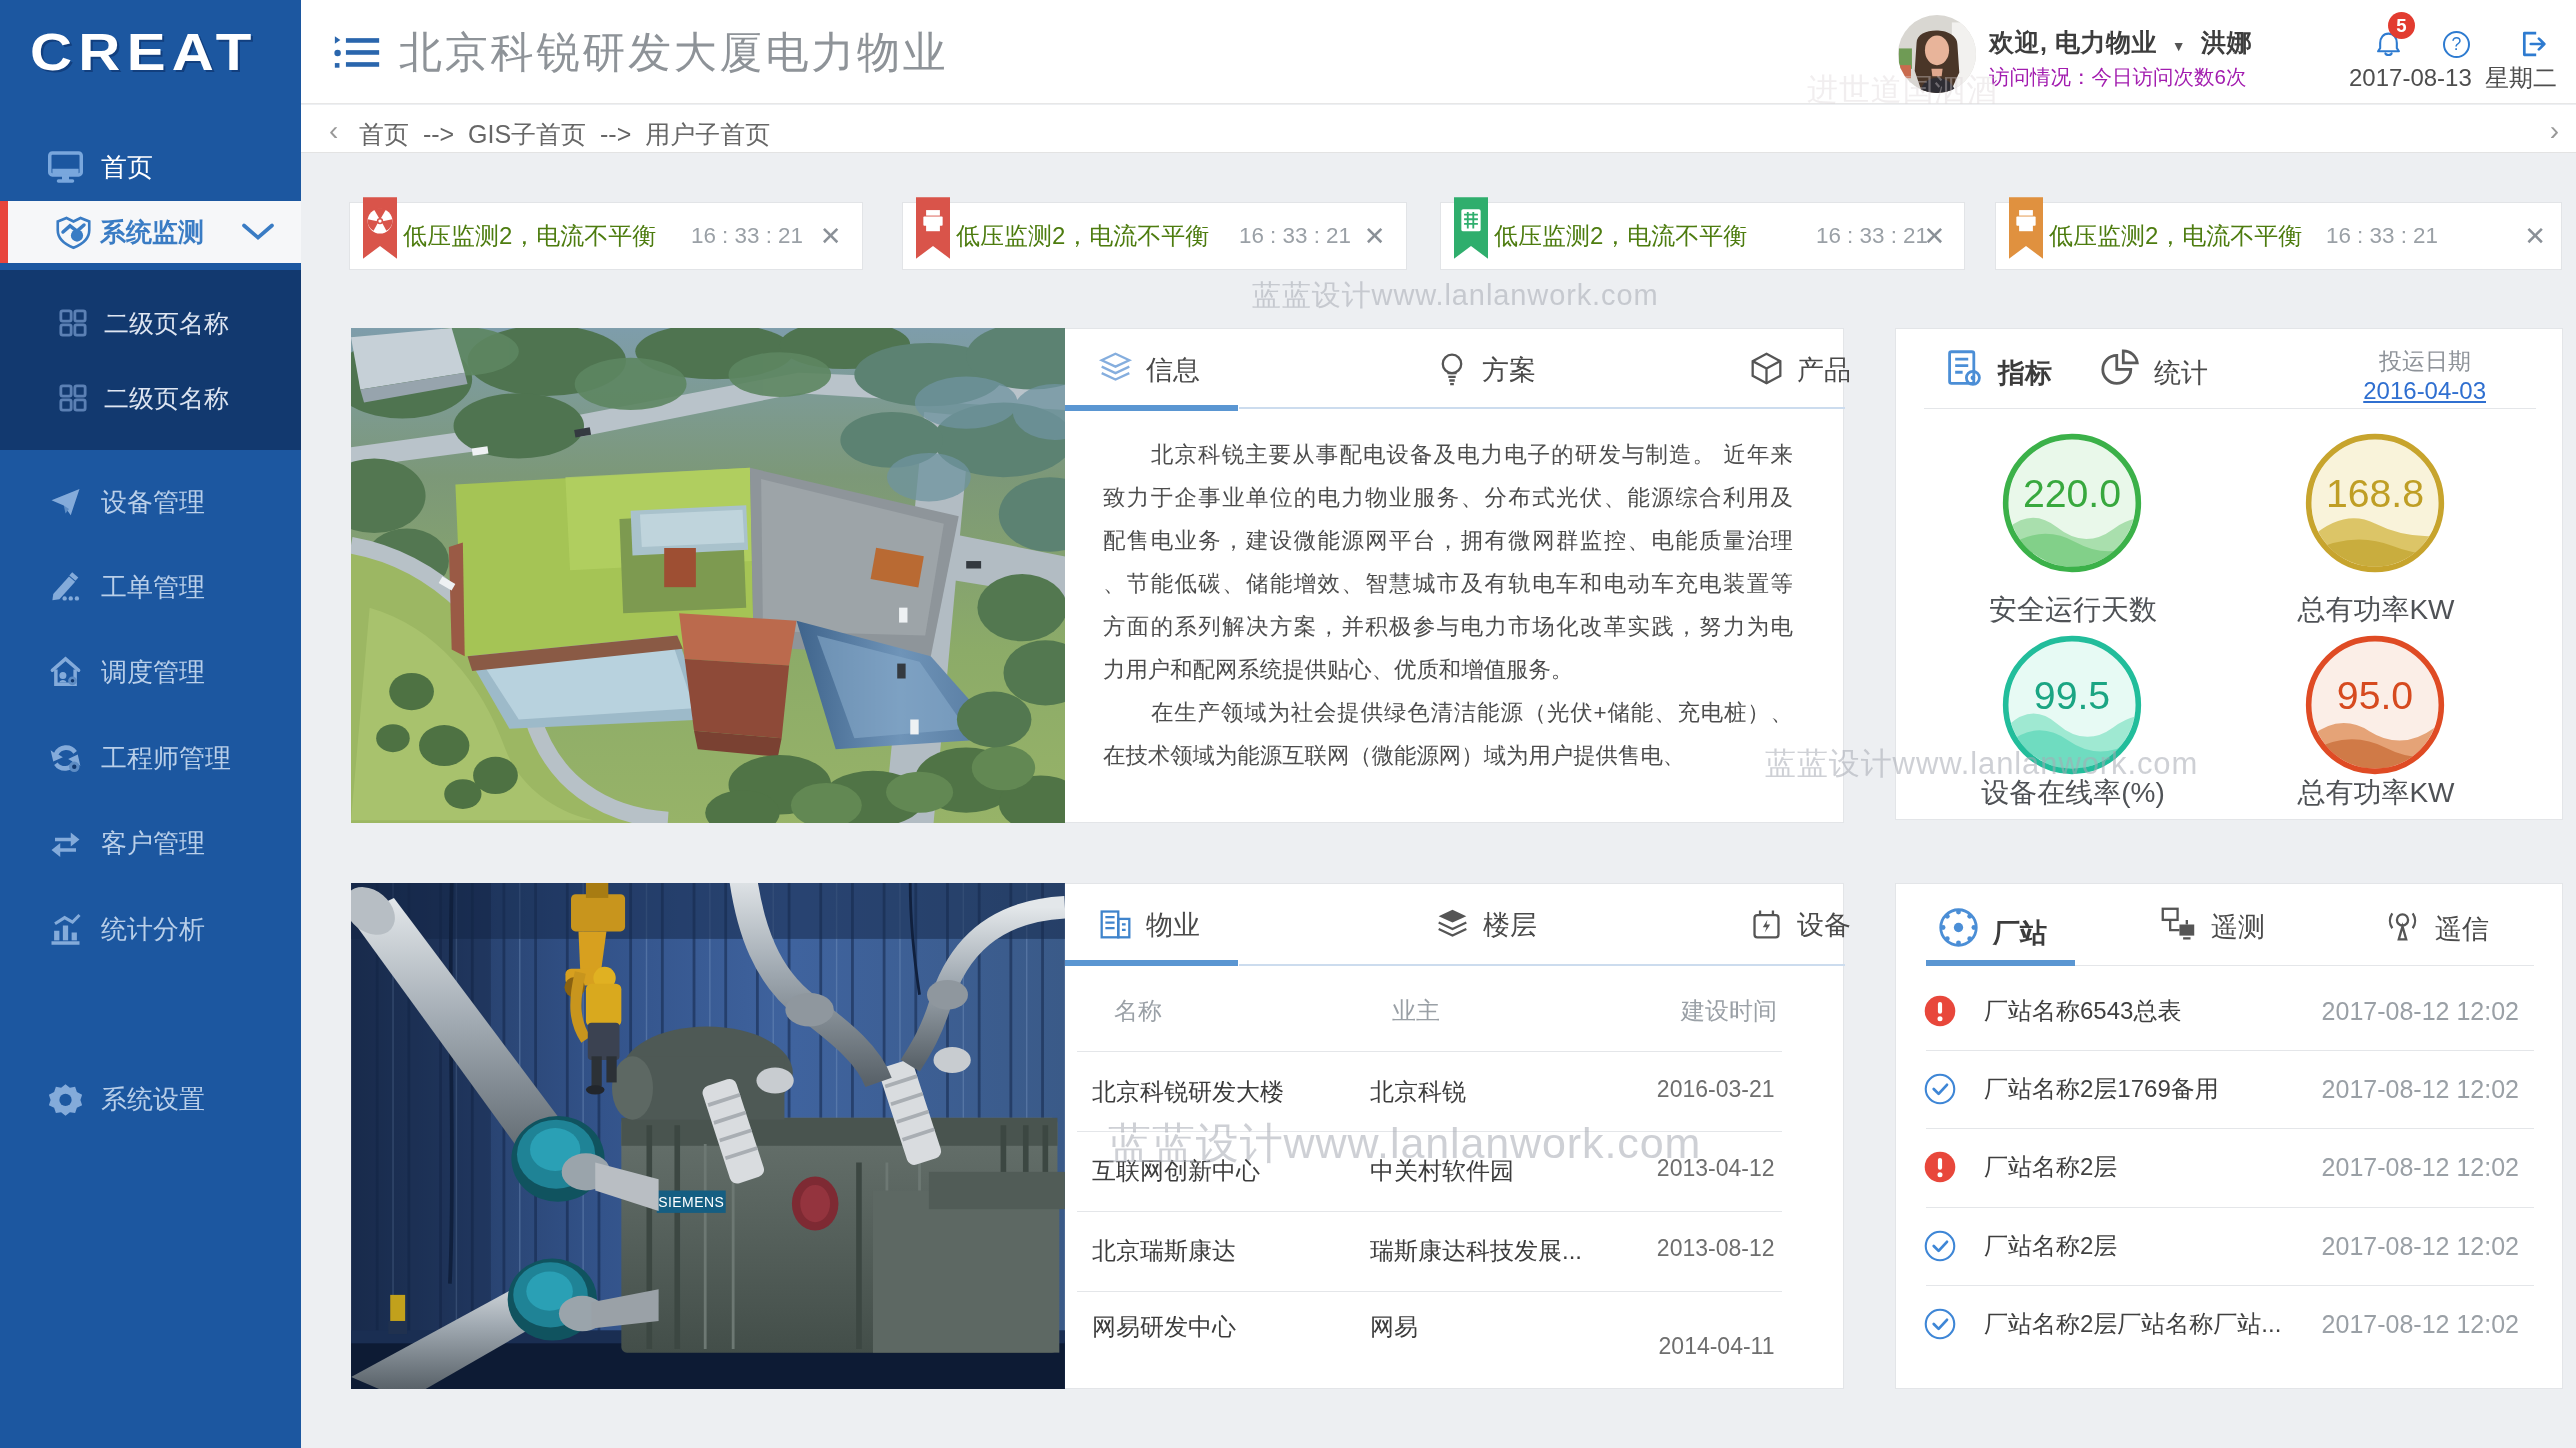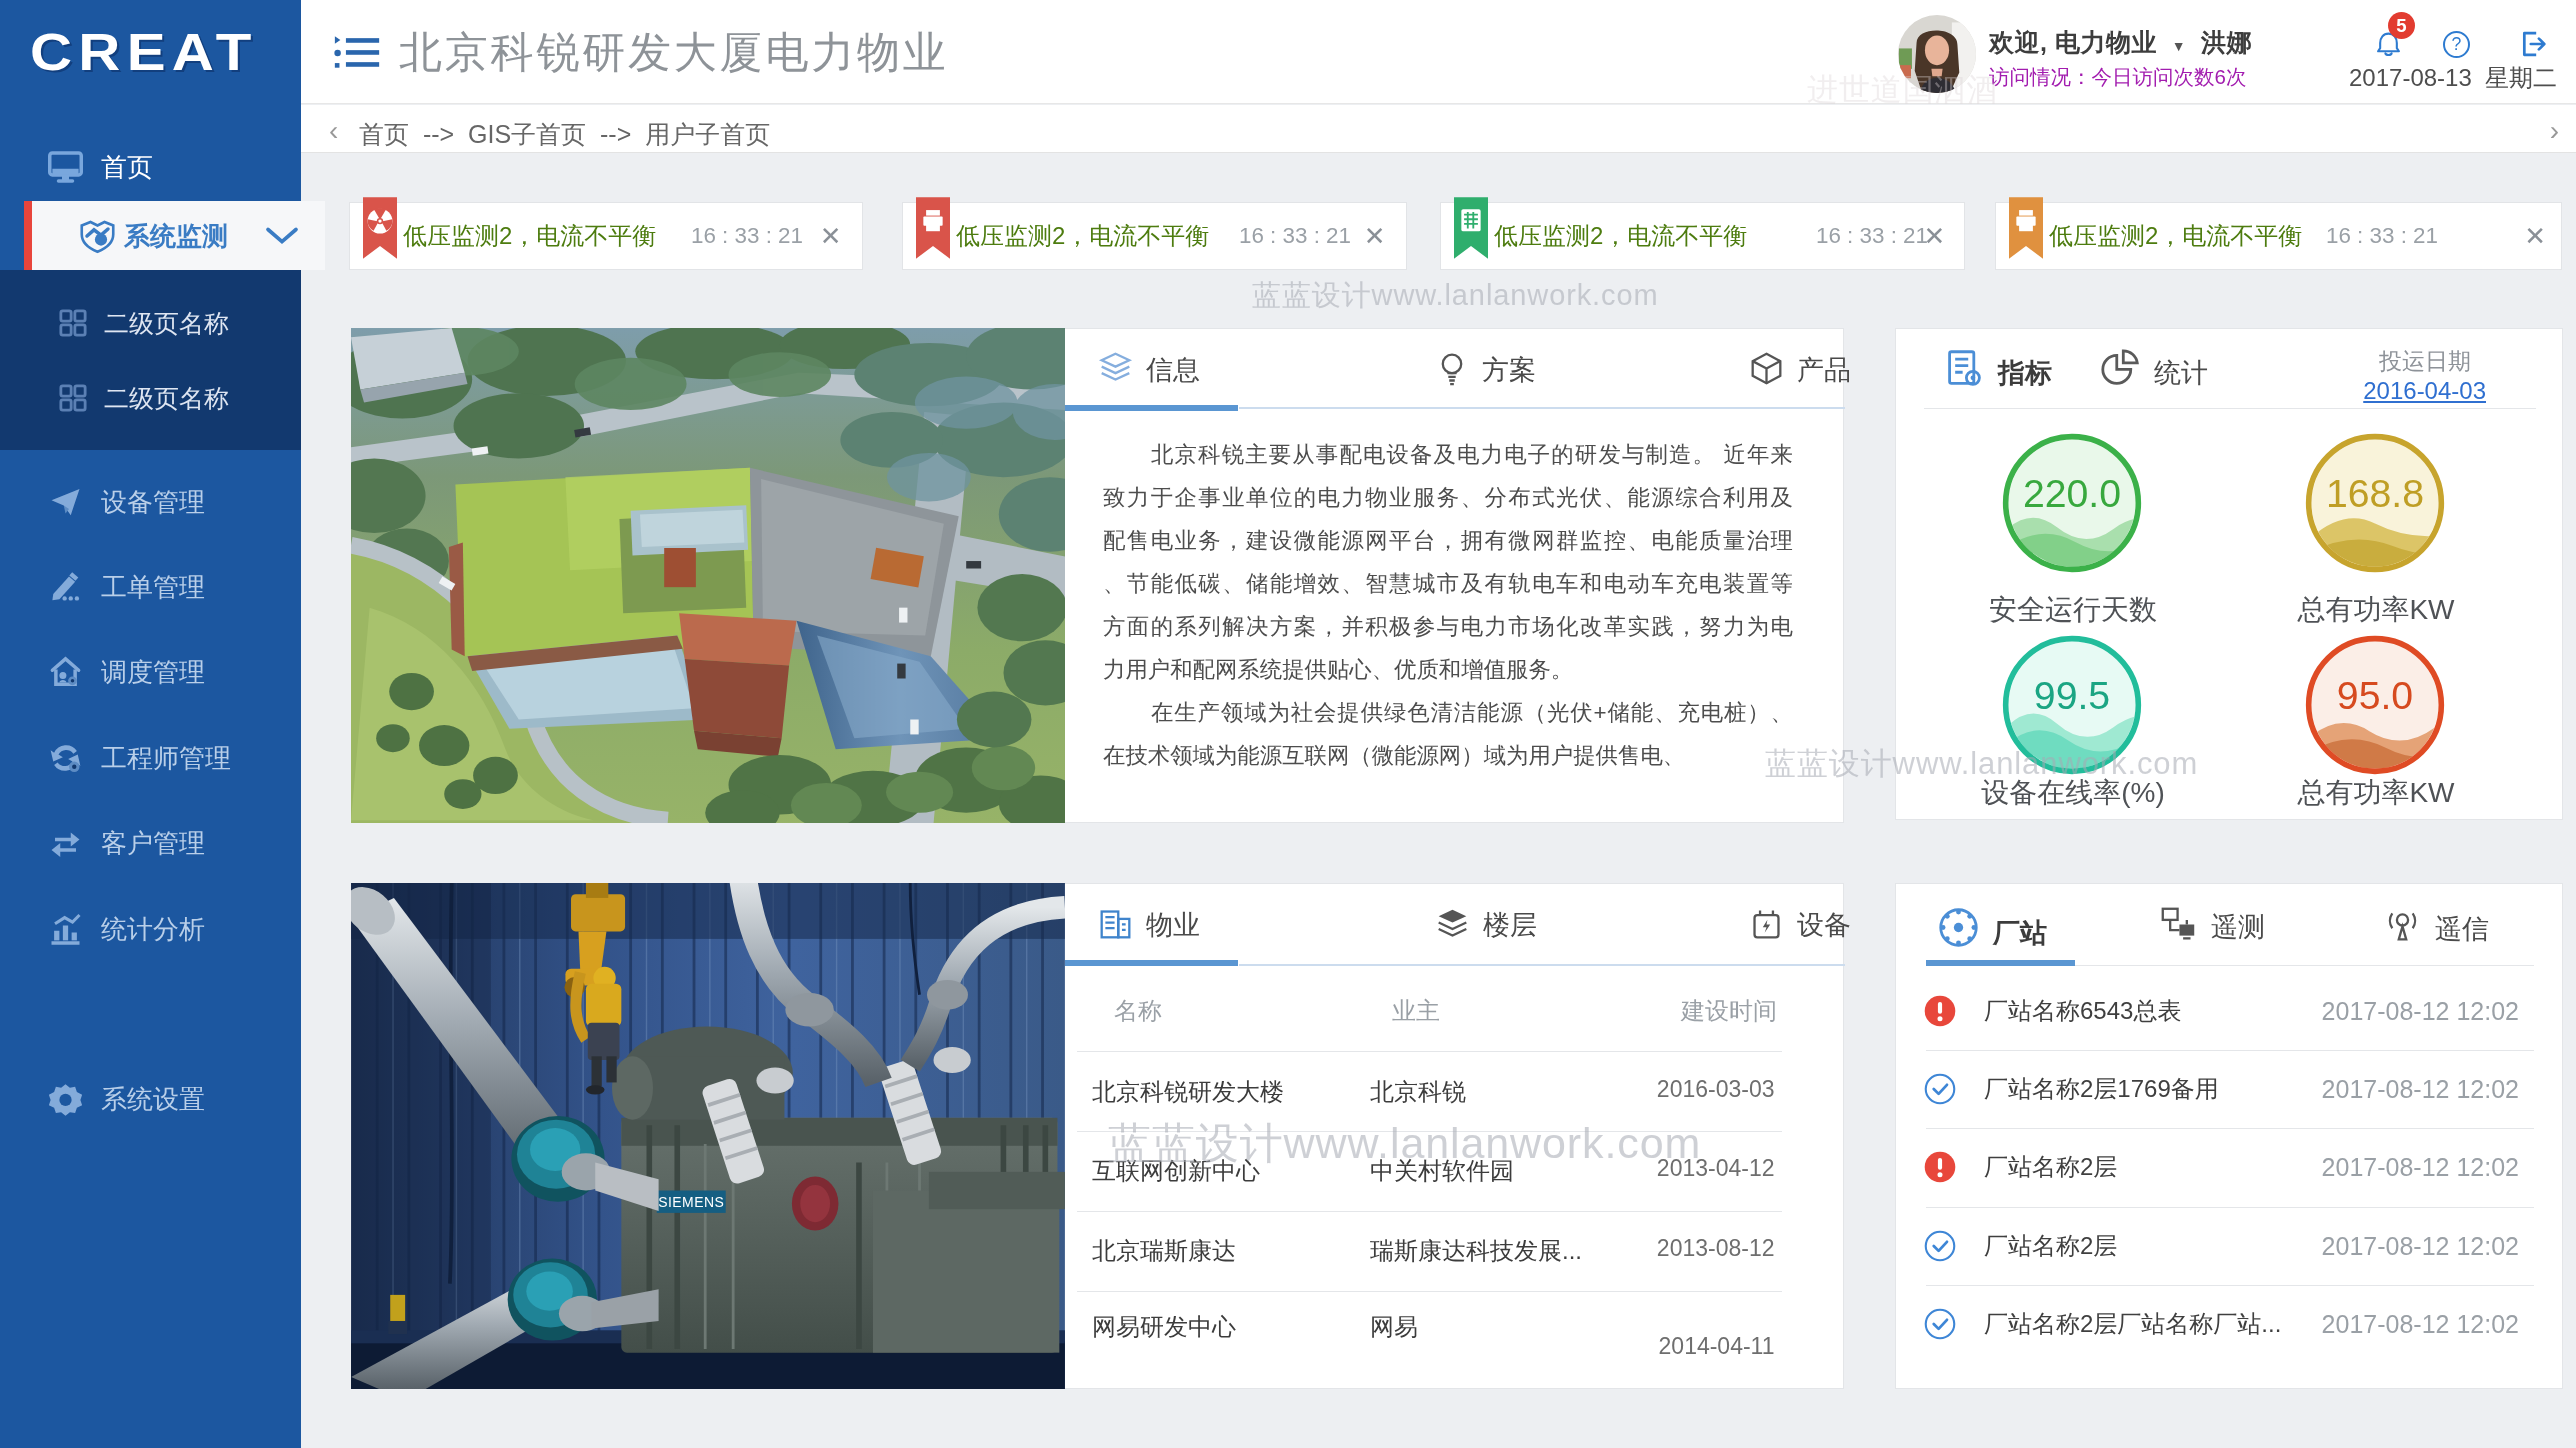--- a/index.html
+++ b/index.html
@@ -7,21 +7,21 @@
   font-family:"Liberation Sans", sans-serif; }
 
 #sidebar { position:absolute; left:0; top:0; width:301px; height:1449px; background:#1c57a0; z-index:5; }
 #logo { position:absolute; left:0; top:0; width:301px; height:98px; }
 #logo span { position:absolute; left:30px; top:22.4px; font-size:52px; font-weight:bold; color:#fff;
   letter-spacing:5.6px; transform:scaleX(1.12); transform-origin:left; text-shadow:1.9px 1.9px 0 #123f7e; }
 .mitem { position:absolute; left:0; width:301px; height:86px; color:#b9cfe9; font-size:26px; }
 .mitem .mico { position:absolute; left:48px; top:50%; transform:translateY(-50%); width:35px; height:35px; }
 .mitem .mtxt { position:absolute; left:101px; top:50%; transform:translateY(-50%); white-space:nowrap; }
 #mi-home { top:131px; height:71px; color:#ffffff; }
-#mi-active { top:201px; height:69px; background:#f6f7f9; border-left:8.4px solid #e8453c; color:#3a7cc4;margin-left:24px; }
+#mi-active { top:201px; height:62px; background:#f6f7f9; border-left:8.4px solid #e8453c; color:#3a7cc4; }
 #mi-active .mtxt { left:92px; font-weight:bold; }
 #submenu { position:absolute; left:0; top:270px; width:301px; height:180px; background:#12396f; }
 .smitem { position:absolute; left:0; width:301px; height:75px; color:#dfe6f2; font-size:25px; }
 .smitem .mico { position:absolute; left:59px; top:50%; transform:translateY(-50%); width:28px; height:28px; }
 .smitem .mtxt { position:absolute; left:104px; top:50%; transform:translateY(-50%); }
 
 #header { position:absolute; left:301px; top:0; width:2275px; height:104px; background:#ffffff;
   border-bottom:0.9px solid #e7e7e7; z-index:4; }
 #htitle { position:absolute; left:98px; top:24px; font-size:43px; color:#8e9398; font-weight:200;
   letter-spacing:2.8px; }
@@ -624,21 +624,21 @@
         <path d="M12 10 V5 M26 10 V5" stroke="#555" stroke-width="2.5"></path>
         <path d="M20 15 L15 23 L19 23 L17 29 L23 20 L19 20 Z" fill="#555"></path>
       </svg>设备</div>
   <div class="tabact" style="left:713px;top:76px;width:173px;"></div>
   <div class="tabline" style="left:887px;top:80px;width:606px;height:1.9px;background:#ccdcee;"></div>
   <div style="position:absolute;left:740px;top:111px;width:690px;font-size:24px;color:#9aa0a6;margin-left:22px;">
     <span>名称</span><span style="position:absolute;left:278px;">业主</span><span style="position:absolute;right:27px;">建设时间</span>
   </div>
   <div class="tabline" style="left:725px;top:167px;width:705px;"></div>
   <div style="position:absolute;left:740px;top:192px;width:690px;font-size:24px;color:#3c3c3c;">
-    <span>北京科锐研发大楼</span><span style="position:absolute;left:278px;">北京科锐</span><span style="position:absolute;right:7.5px;color:#6e6e6e;font-size:23px;">2016-03-03</span>
+    <span>北京科锐研发大楼</span><span style="position:absolute;left:278px;">北京科锐</span><span style="position:absolute;right:7.5px;color:#6e6e6e;font-size:23px;">2016-03-21</span>
   </div>
   <div class="tabline" style="left:725px;top:247px;width:705px;"></div>
   <div style="position:absolute;left:740px;top:271px;width:690px;font-size:24px;color:#3c3c3c;">
     <span>互联网创新中心</span><span style="position:absolute;left:278px;">中关村软件园</span><span style="position:absolute;right:7.5px;color:#6e6e6e;font-size:23px;">2013-04-12</span>
   </div>
   <div class="tabline" style="left:725px;top:327px;width:705px;"></div>
   <div style="position:absolute;left:740px;top:351px;width:690px;font-size:24px;color:#3c3c3c;">
     <span>北京瑞斯康达</span><span style="position:absolute;left:278px;">瑞斯康达科技发展...</span><span style="position:absolute;right:7.5px;color:#6e6e6e;font-size:23px;">2013-08-12</span>
   </div>
   <div class="tabline" style="left:725px;top:407px;width:705px;"></div>

